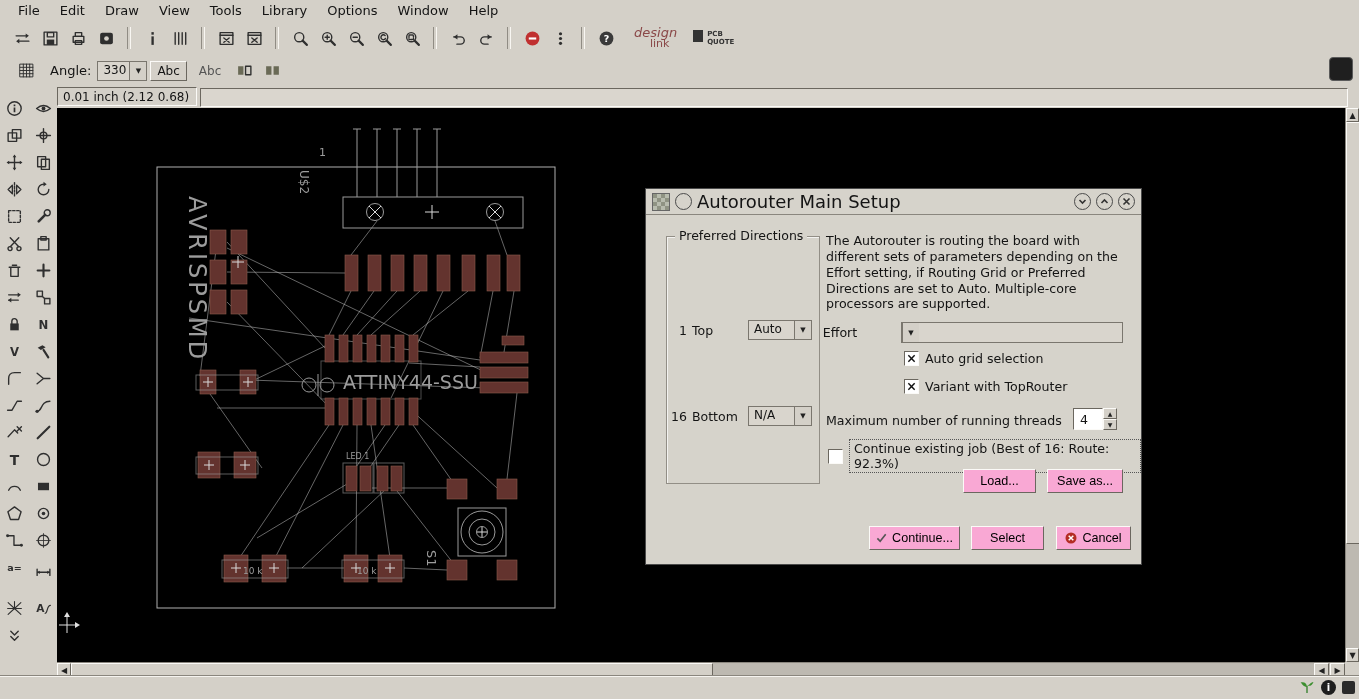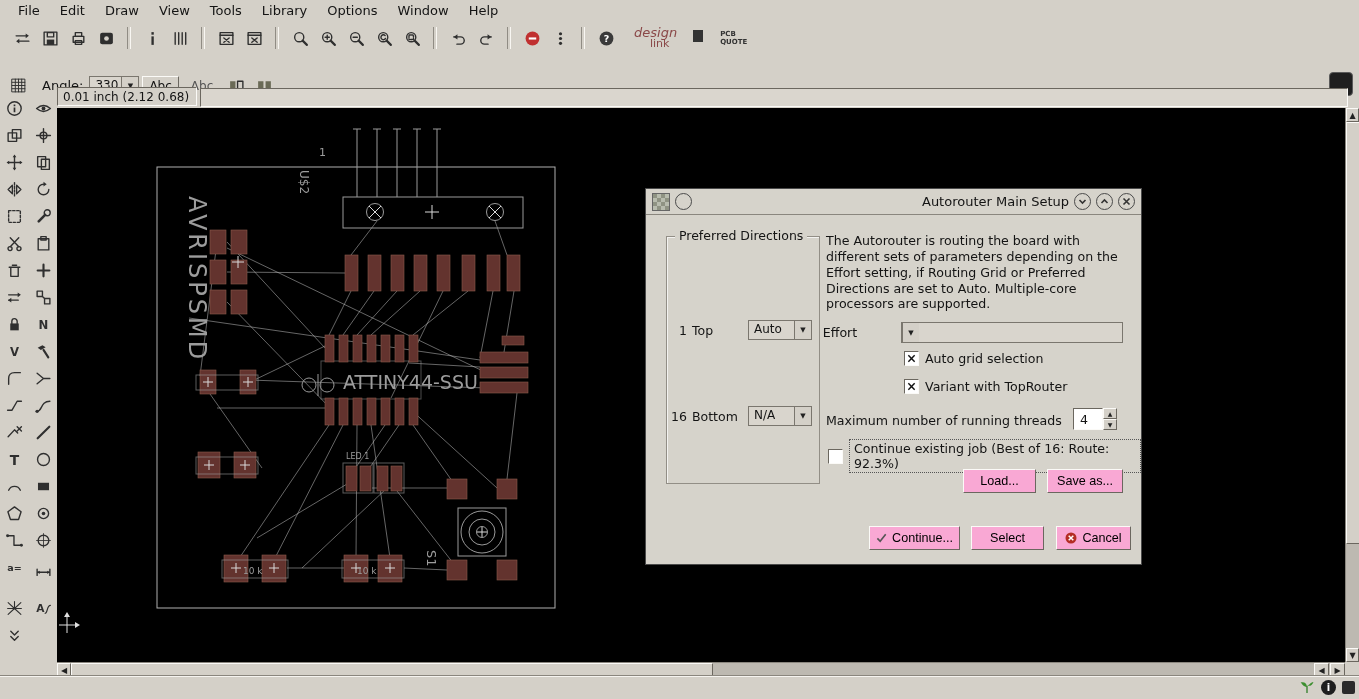--- a/index.html
+++ b/index.html
@@ -4,30 +4,30 @@
 <style>
   html,body{margin:0;padding:0}
   #root{position:relative;width:1359px;height:699px;background:#d4d0c8;font-family:"DejaVu Sans","Liberation Sans",sans-serif;font-size:13px;color:#141414;overflow:hidden}
   .raised{border:1px solid;border-color:#fbfaf7 #6b675f #6b675f #fbfaf7;background:#d4d0c8}
   .sunken{border:1px solid;border-color:#6b675f #fbfaf7 #fbfaf7 #6b675f}
   
   .menubar{position:absolute;left:0;top:0;right:0;height:21px;display:flex;align-items:center;padding-left:8px}
   .menu-item{padding:4px 10px;cursor:default}
   
   .tb1{position:absolute;left:0;top:21px;right:0;height:34px;display:flex;align-items:center;padding-left:8px}
-  .tb2{position:absolute;left:0;top:70px;right:0;height:31px;display:flex;align-items:center;padding-left:4px}
+  .tb2{position:absolute;left:0;top:55px;right:0;height:31px;display:flex;align-items:center;padding-left:12px}
   .tbtn{width:26px;height:26px;display:flex;align-items:center;justify-content:center;margin:0 1px;flex:none}
   .tbtn svg,.tool svg{width:17px;height:17px;stroke:#2f2f2f;fill:none;stroke-width:1.3;stroke-linecap:round;stroke-linejoin:round}
   svg .f{fill:#2f2f2f;stroke:none}
   svg text{stroke:none;fill:#2f2f2f;font-family:"DejaVu Sans",sans-serif}
   .vsep{width:2px;height:22px;border-left:1px solid #908c84;border-right:1px solid #f8f6f2;margin:0 7px;flex:none}
   .logo-dl{margin-left:14px;line-height:11px;color:#8a4848;flex:none}
   .logo-dl .l1{font-size:13px;font-style:italic}
   .logo-dl .l2{font-size:11px;margin-left:16px}
-  .logo-pq{margin-left:16px;display:flex;align-items:flex-start;gap:17px;flex:none}
+  .logo-pq{margin-left:16px;display:flex;align-items:flex-start;gap:4px;flex:none}
   .logo-pq .txt{font-size:7px;line-height:8px;font-weight:bold;color:#333}
   .pq-ic{width:10px;height:12px;background:#333}
   .combo{display:flex;height:20px;background:#d9d5cd;border:1px solid #7a766e;box-sizing:border-box}
   .cfield{flex:1;padding:1px 5px;font-size:12px;white-space:nowrap;overflow:hidden}
   .carrow{width:16px;background:#d4d0c8;border-left:1px solid #7a766e;display:flex;align-items:center;justify-content:center;font-size:7px;color:#222}
   .tb2 .lbl-angle{margin:0 6px 0 10px}
   .tb2-combo{width:50px}
   .abcbtn{padding:2px 6px;font-size:12px;margin:0 3px}
   .darkbtn{position:absolute;right:6px;top:2px;width:22px;height:22px;background:#1f1f1f;border:1px solid #5a5a5a;border-radius:4px}
   
@@ -51,21 +51,21 @@
   .sb-btn{position:absolute;display:flex;align-items:center;justify-content:center;font-size:8px;color:#222;background:#d4d0c8;border:1px solid;border-color:#fbfaf7 #6b675f #6b675f #fbfaf7;box-sizing:border-box}
   .corner{position:absolute;right:0;top:662px;width:14px;height:15px;background:#d4d0c8}
   
   .statusbar{position:absolute;left:0;bottom:0;right:0;height:22px;background:#d4d0c8;border-top:1px solid #f6f4f0;box-shadow:0 -1px 0 #8a867e}
   .st-icons{position:absolute;right:4px;top:2px;display:flex;align-items:center;gap:6px}
   .st-info{width:15px;height:15px;border-radius:50%;background:#1e1e1e;color:#fff;font-size:10px;font-weight:bold;display:flex;align-items:center;justify-content:center}
   .st-grip{width:13px;height:13px;background:#2a2a2a;border-radius:2px}
   
   .dialog{position:absolute;left:645px;top:188px;width:497px;height:377px;background:#d6d3cb;border:1px solid #4a4a4a;box-shadow:3px 4px 9px rgba(0,0,0,.55);box-sizing:border-box}
   .dlg-title{position:relative;height:25px;border-bottom:1px solid #8a867e;display:flex;align-items:center;padding:0 6px;gap:5px}
-  .dlg-title .ttl{flex:1;text-align:right;font-size:13px}
+  .dlg-title .ttl{flex:1;text-align:left;font-size:18px}
   .appicon{width:16px;height:16px;border:1px solid #666;background:#8f9383;background-image:linear-gradient(45deg,#b8bcae 26%,transparent 26% 74%,#b8bcae 74%),linear-gradient(45deg,#b8bcae 26%,transparent 26% 74%,#b8bcae 74%);background-size:8px 8px;background-position:0 0,4px 4px}
   .wbtn{width:15px;height:15px;border:1px solid #4a4a4a;border-radius:50%;background:#d6d3cb;display:flex;align-items:center;justify-content:center;flex:none}
   .wbtn svg{width:9px;height:9px;stroke:#333;stroke-width:1.6;fill:none}
   .groupbox{position:absolute;left:20px;top:47px;width:152px;height:246px;border:1px solid #928e86;box-shadow:1px 1px 0 rgba(255,255,255,.7) inset}
   .legend{position:absolute;top:-9px;left:8px;background:#d6d3cb;padding:0 4px;font-size:12.5px}
   .pd-row{position:absolute;left:0;right:0;height:22px;display:flex;align-items:center;font-size:12.5px}
   .pd-num{width:20px;text-align:right}
   .pd-lbl{margin-left:5px}
   .pd-combo{position:absolute;right:7px;width:64px}
   .desc{position:absolute;left:180px;top:44px;width:300px;font-size:12.6px;line-height:1.26}

